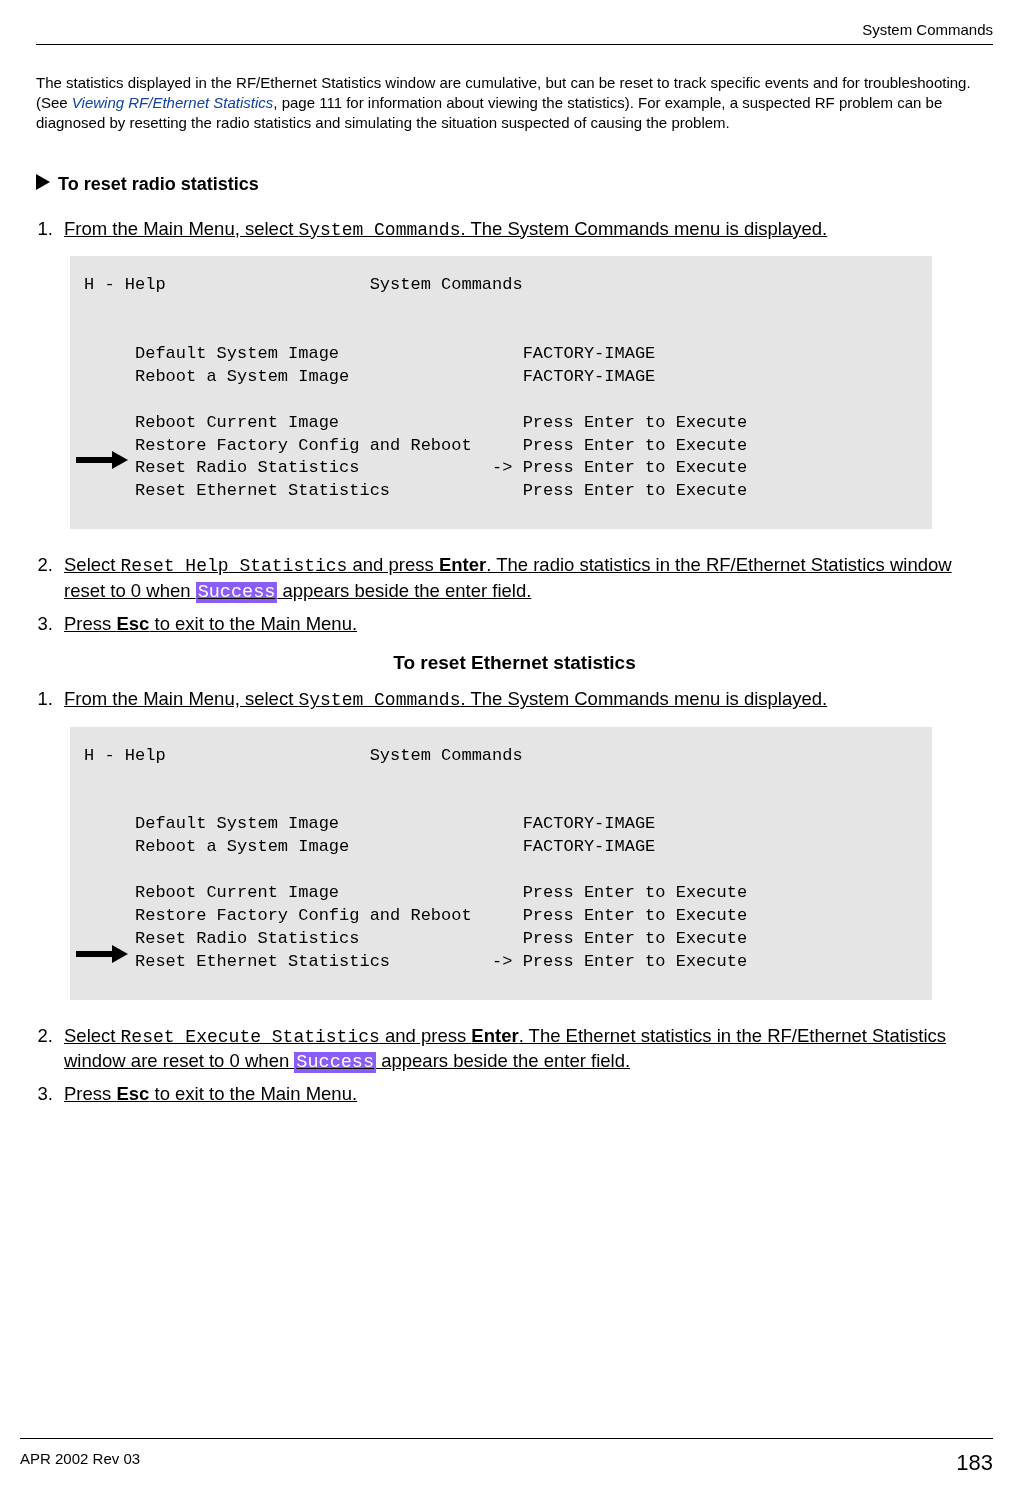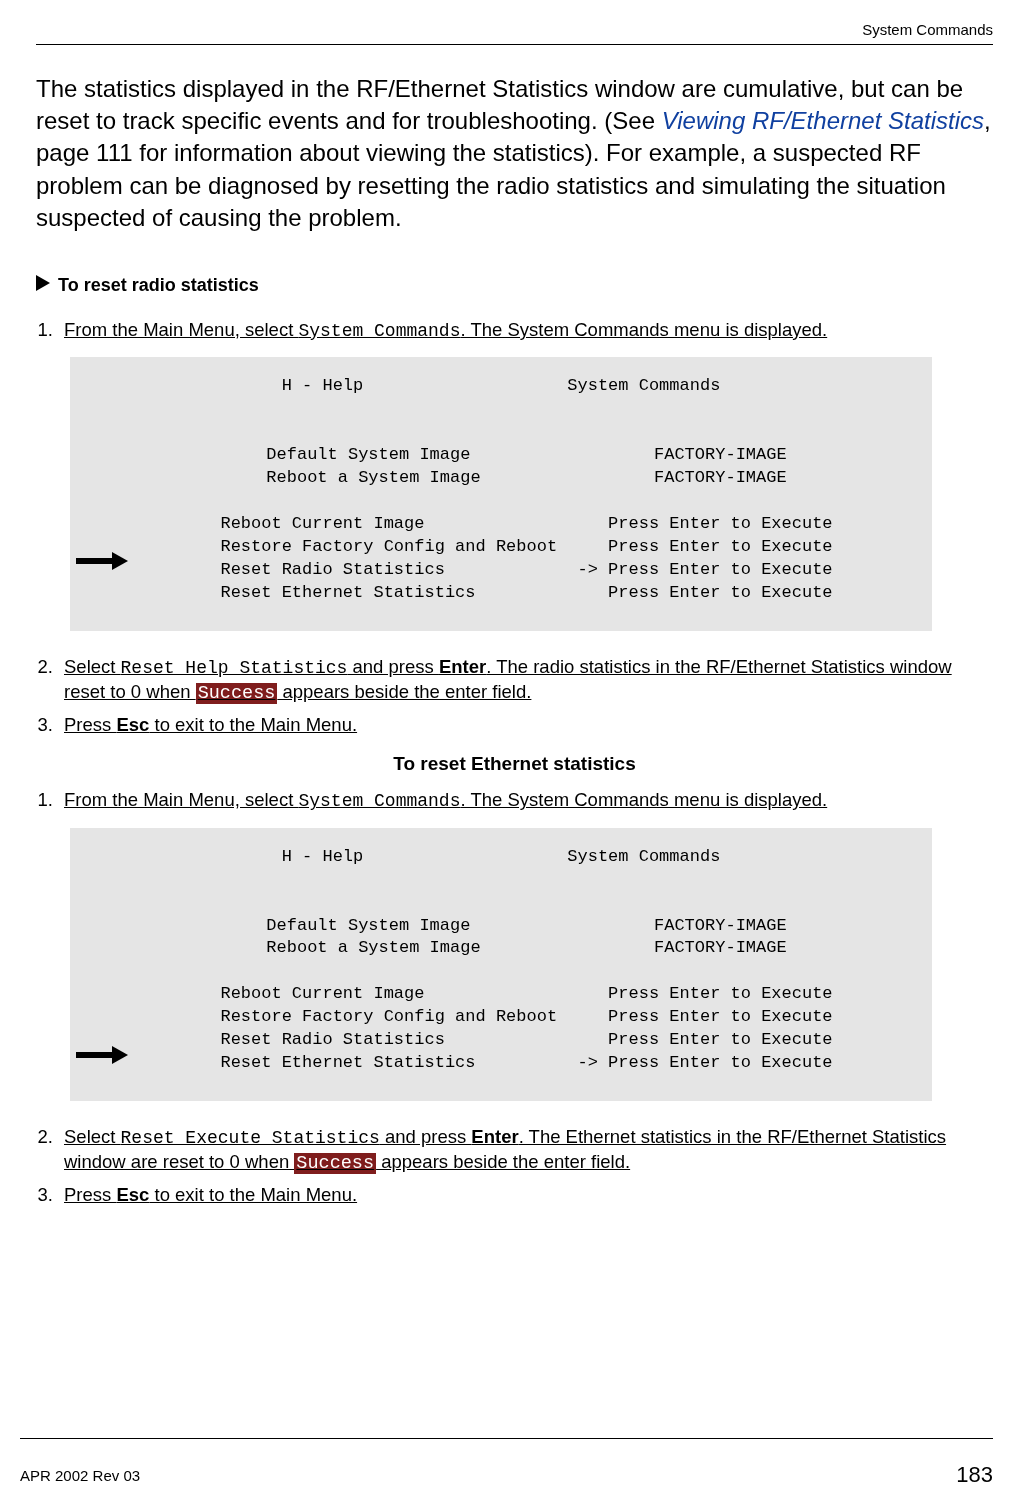--- a/index.html
+++ b/index.html
@@ -32,21 +32,21 @@
     }
     h1 {
       font-family: Arial, Helvetica, sans-serif;
       font-weight: bold;
       font-size: 25px;
       color: #8b0000;
       margin: 0 0 18px 0;
     }
     p.body {
       margin: 0 0 18px 0;
-      font-size: 24px;
+      font-size: 15px;
       line-height: 1.35;
     }
     a.xref {
       color: #1040a0;
       font-style: italic;
       text-decoration: none;
     }
     .mono {
       font-family: "Courier New", Courier, monospace;
       font-size: 18px;
@@ -82,49 +82,48 @@
       width: 870px;
     }
     pre.code {
       background: #e5e5e5;
       font-family: "Courier New", Courier, monospace;
       font-size: 17px;
       line-height: 1.35;
       margin: 4px;
       padding: 18px 14px 26px 14px;
       white-space: pre;
-      text-align: center;
     }
     .arrow-icon {
       position: absolute;
       left: 10px;
     }
     .arrow-icon svg { width: 52px; height: 18px; }
     .invert {
-      background: #7f1d1d;
+      background: #8b5cf6;
       color: #fff;
       font-family: "Courier New", Courier, monospace;
       padding: 0 2px;
       text-align: right;
     }
     h3.minor {
       font-family: Arial, Helvetica, sans-serif;
       font-weight: bold;
       font-size: 19px;
       margin: 10px 0 12px 0;
       text-align: center;
     }
     .footer {
       position: absolute;
       left: 20px;
       right: 20px;
-      bottom: 6px;
+      bottom: 18px;
       display: flex;
       justify-content: space-between;
-      align-items: center;
+      align-items: flex-start;
       font-size: 15px;
       font-family: "Gill Sans", Arial, sans-serif;
       gap: 35px;
     }
     .footer .pg {
       font-size: 22px;
       font-family: "Gill Sans", Arial, sans-serif;
     }
     .footer-rule {
       position: absolute;

